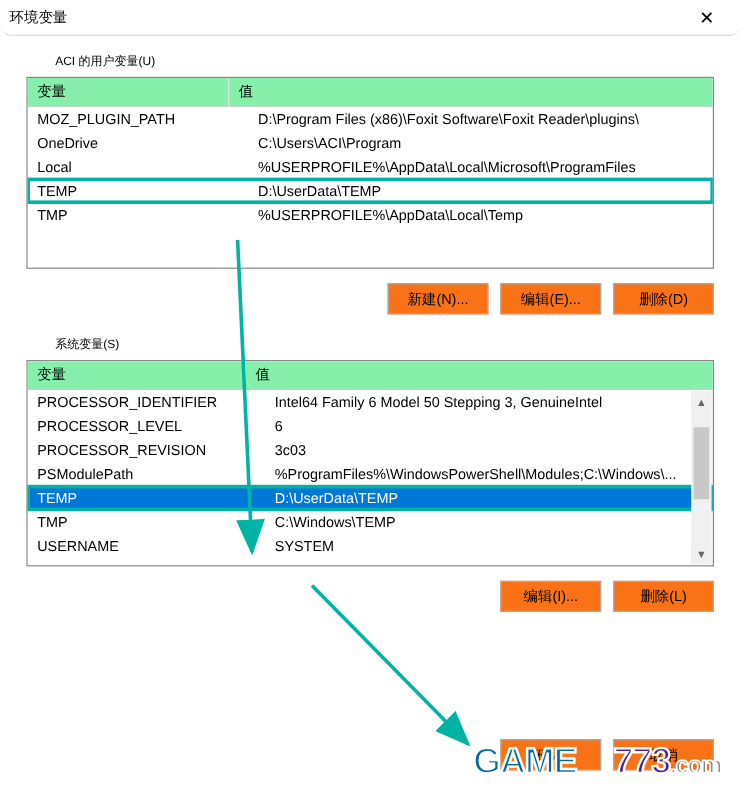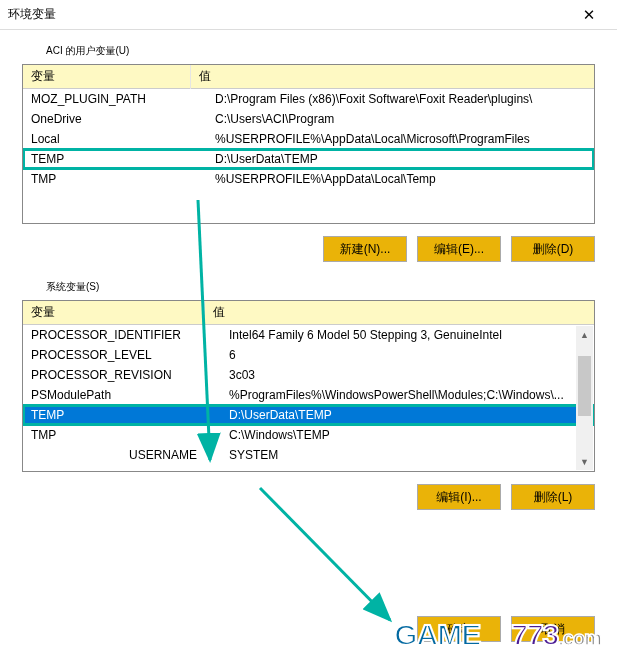--- a/index.html
+++ b/index.html
@@ -11,41 +11,42 @@
     background: #fff;
     color: #000;
     position: relative;
     overflow: hidden;
   }
   .titlebar {
     height: 30px;
     display: flex; align-items: center;
     padding: 0 8px;
     border-bottom: 1px solid #ddd;
+    border-radius: 10px;
   }
   .titlebar .title { flex: 1; font-size: 12px; }
   .titlebar .close {
     width: 40px; height: 30px;
     display: flex; align-items: center; justify-content: center;
     font-size: 15px; font-family: Arial, sans-serif;
   }
   .content { padding: 14px 22px 14px 22px; }
   .groupbox { margin-bottom: 18px; }
   .group-label { font-size: 10px; margin-bottom: 6px; display: block; margin-left: 24px; }
   .listview {
     border: 1px solid #888;
     background: #fff;
     height: 160px;
     overflow: hidden;
     position: relative;
   }
   .lv-header {
     display: flex;
     border-bottom: 1px solid #ccc;
-    background: #fef9c3;
+    background: #86efac;
     height: 24px;
     align-items: center;
     font-size: 12px;
   }
   .lv-header .col { padding: 4px 8px; }
   .colA { width: 168px; border-right: 1px solid #e5e5e5; }
   .colB { flex: 1; }
   .lv-body { }
   .lv-row {
     display: flex;
@@ -70,21 +71,21 @@
   .btn-row {
     display: flex;
     justify-content: flex-end;
     gap: 10px;
     margin-top: 12px;
   }
   .btn {
     min-width: 84px;
     height: 26px;
     border: 1px solid #aaa;
-    background: #eab308;
+    background: #f97316;
     font-size: 12px;
     display: flex; align-items: center; justify-content: center;
     padding: 0 12px;
     cursor: default;
   }
   .dialog-btns {
     position: absolute;
     bottom: 16px; right: 22px;
     display: flex; gap: 10px;
   }
@@ -200,21 +201,21 @@
           </div>
           <div class="lv-row selected highlighted">
             <div class="cell cellA" style="width: 182px;">TEMP</div>
             <div class="cell cellB">D:\UserData\TEMP</div>
           </div>
           <div class="lv-row">
             <div class="cell cellA" style="width: 182px;">TMP</div>
             <div class="cell cellB">C:\Windows\TEMP</div>
           </div>
           <div class="lv-row">
-            <div class="cell cellA" style="width: 182px; text-align: right;">USERNAME</div>
+            <div class="cell cellA" style="width: 182px;">USERNAME</div>
             <div class="cell cellB">SYSTEM</div>
           </div>
         </div>
       <div class="scrollbar-sys">
         <div class="arrow up">▲</div>
         <div class="thumb"></div>
         <div class="arrow down">▼</div>
       </div>
     </div>
     <div class="btn-row">

